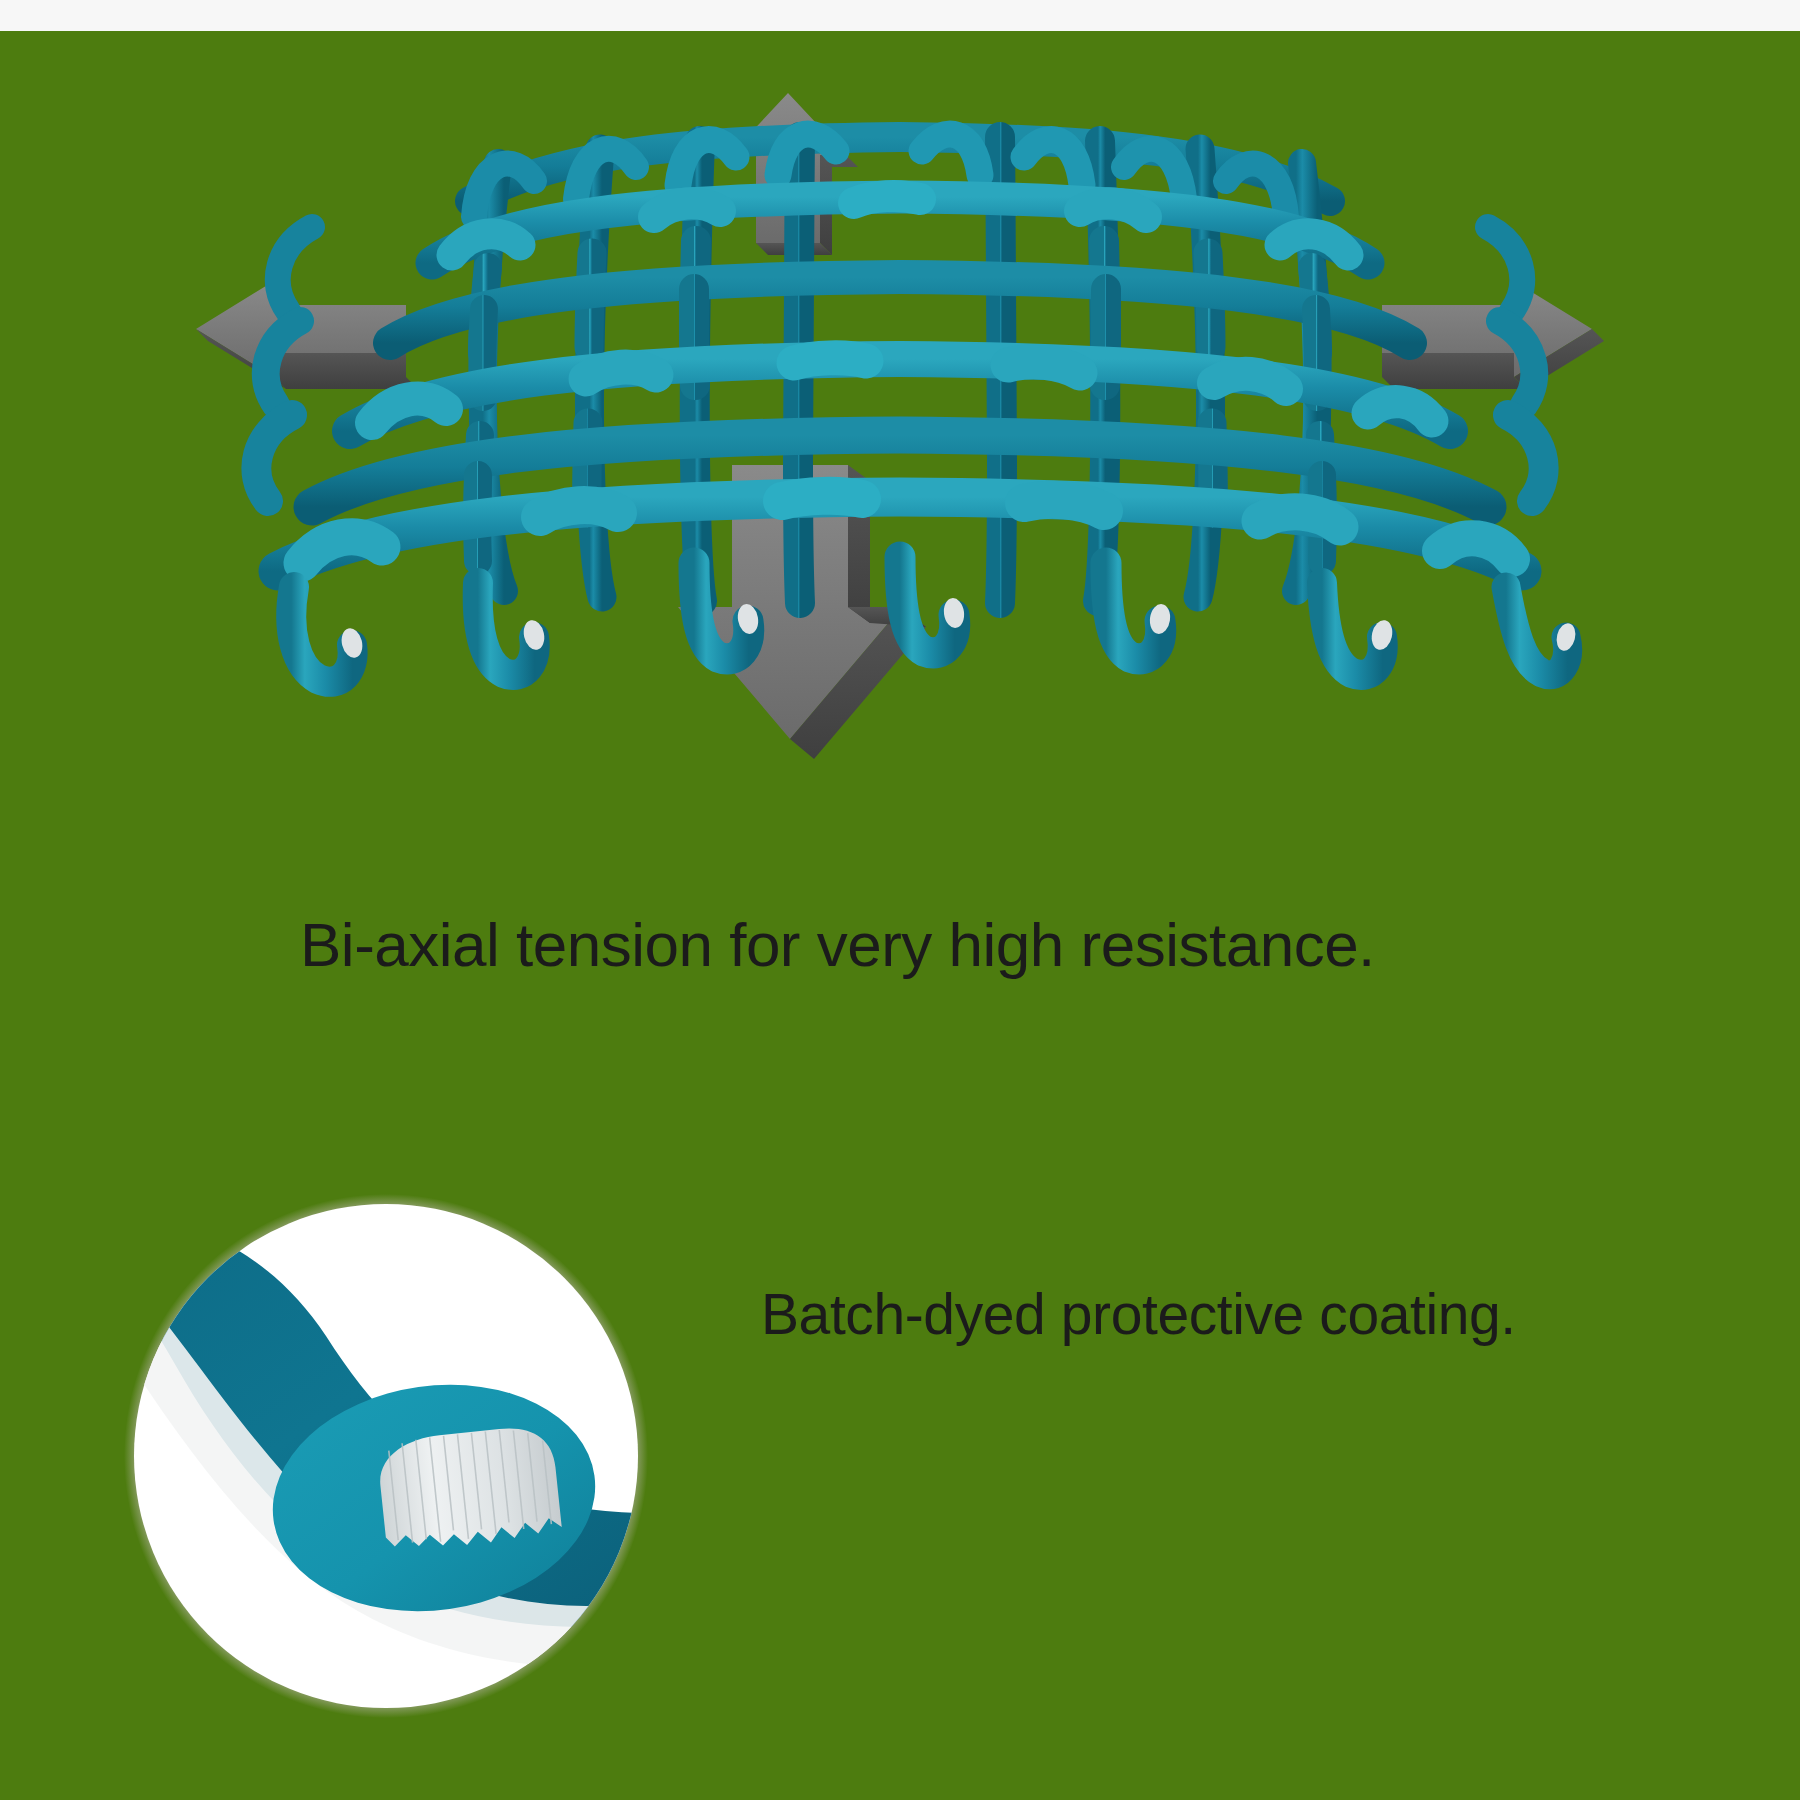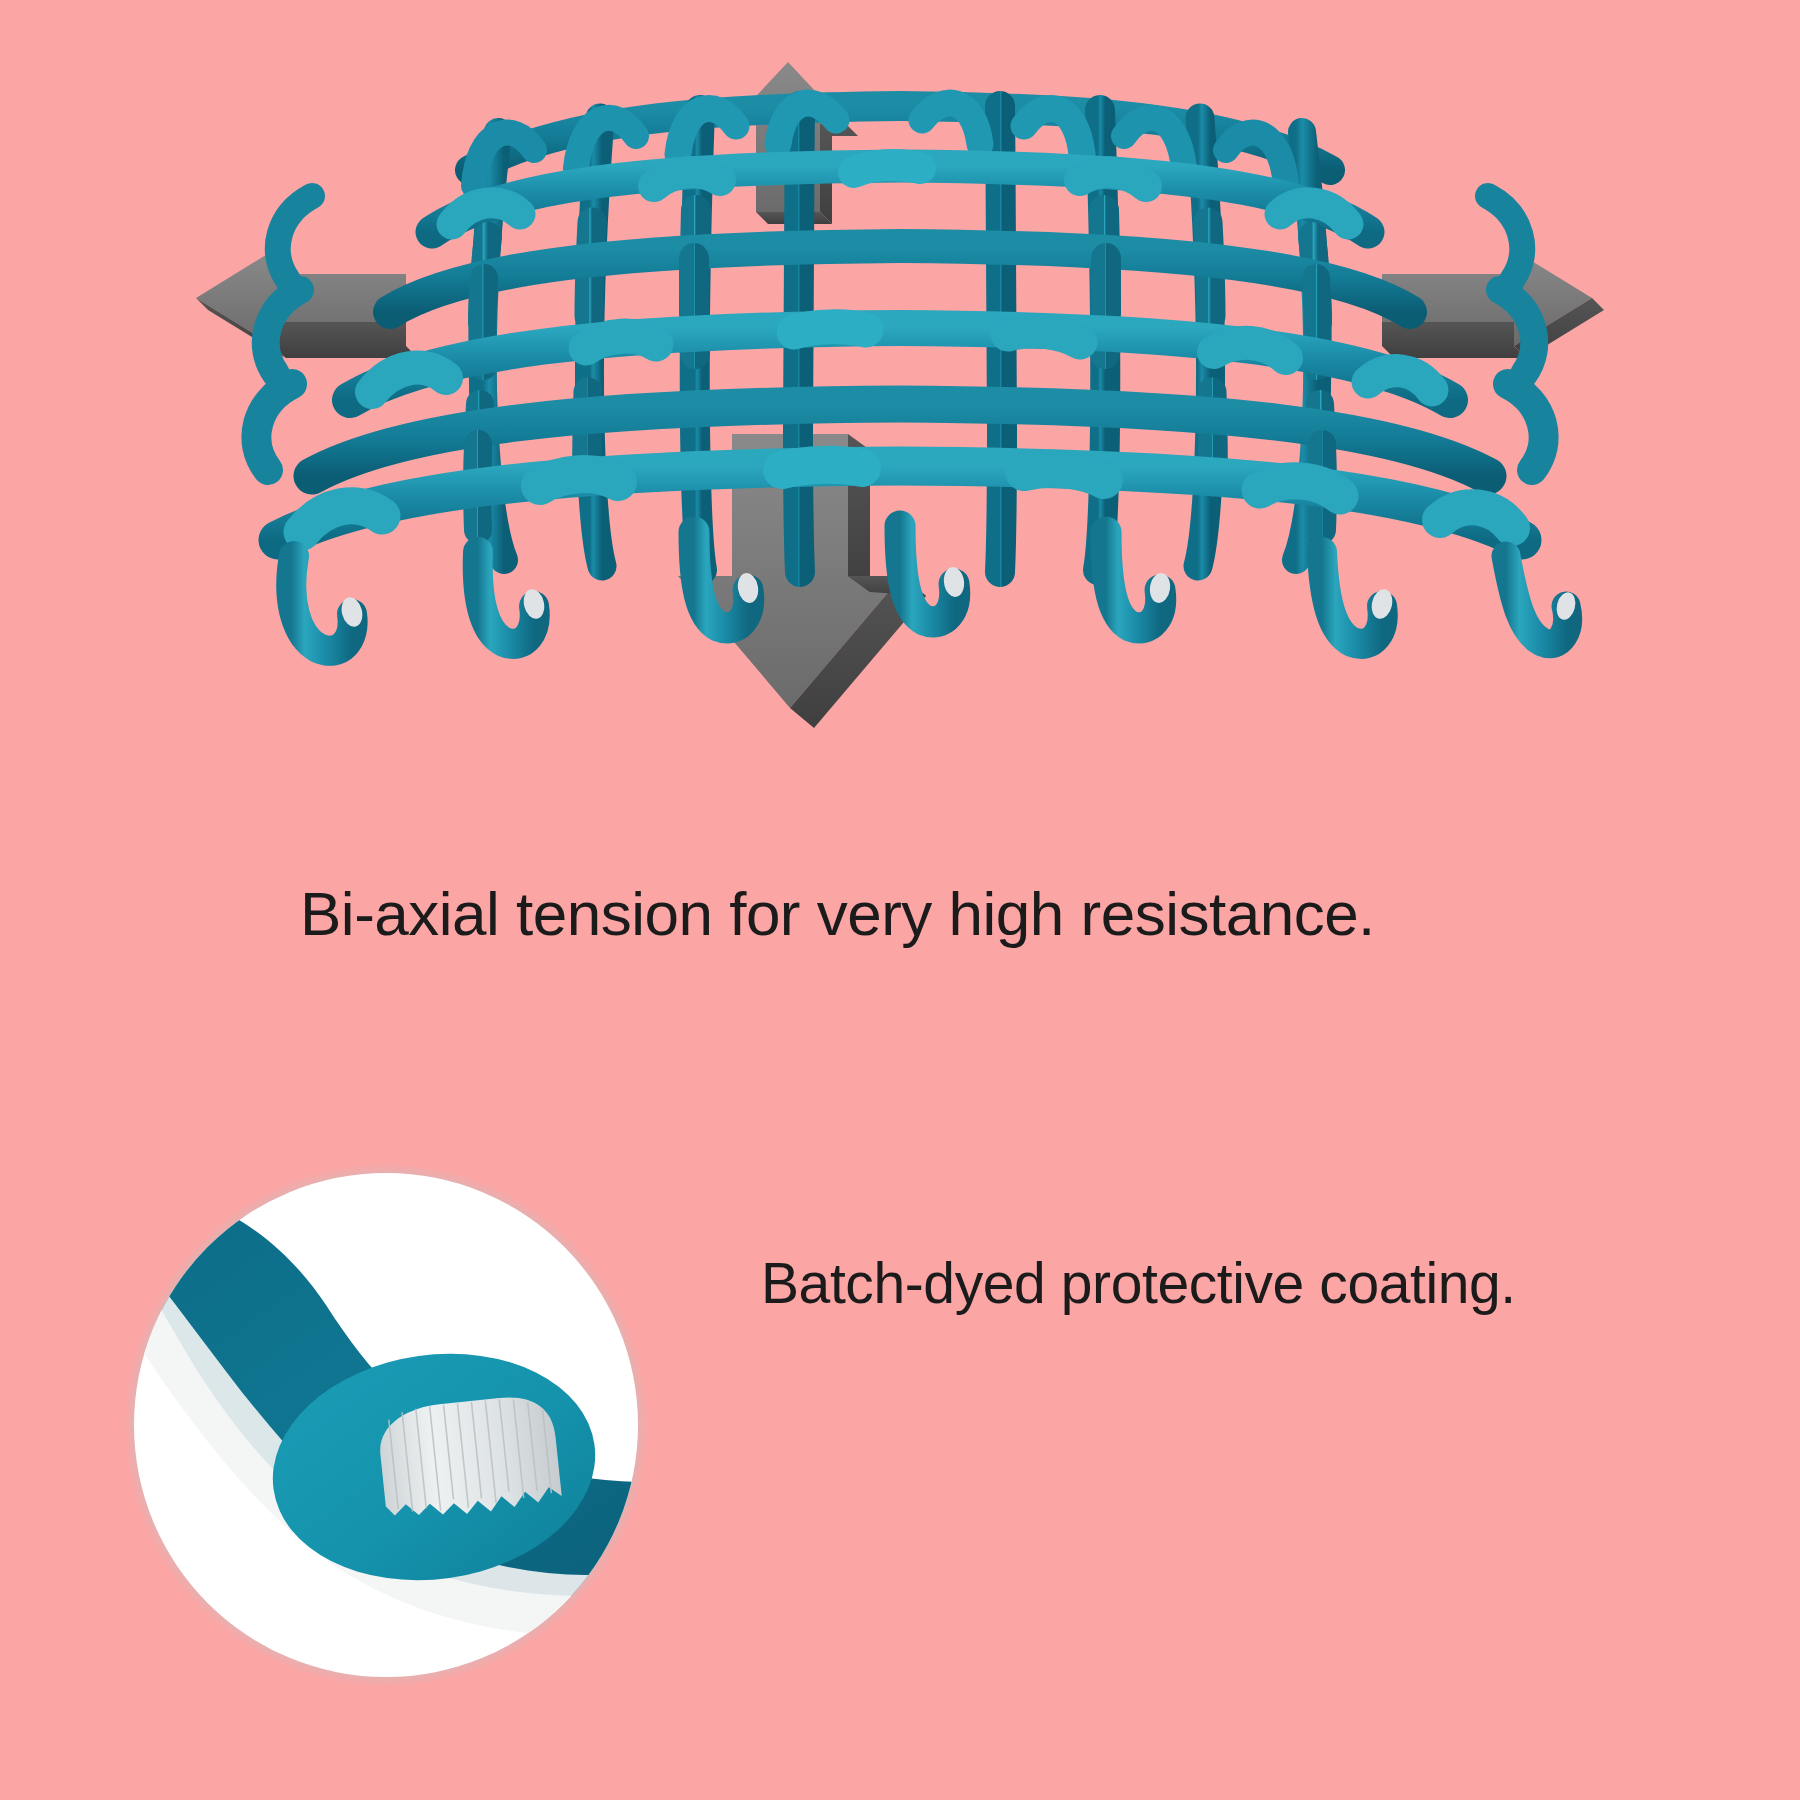--- a/index.html
+++ b/index.html
@@ -10,21 +10,22 @@
   body {
     width: 1800px;
     height: 1800px;
     font-family: "Liberation Sans", sans-serif;
     overflow: hidden;
     position: relative;
   }
   .page {
     position: absolute;
     inset: 0;
-    background: #fca5a5;
+    background: #4d7c0f;
+    margin-top: 31px;
   }
 
   
   .weave-illustration {
     position: absolute;
     left: 0;
     top: 0;
     width: 1800px;
     height: 840px;
   }

